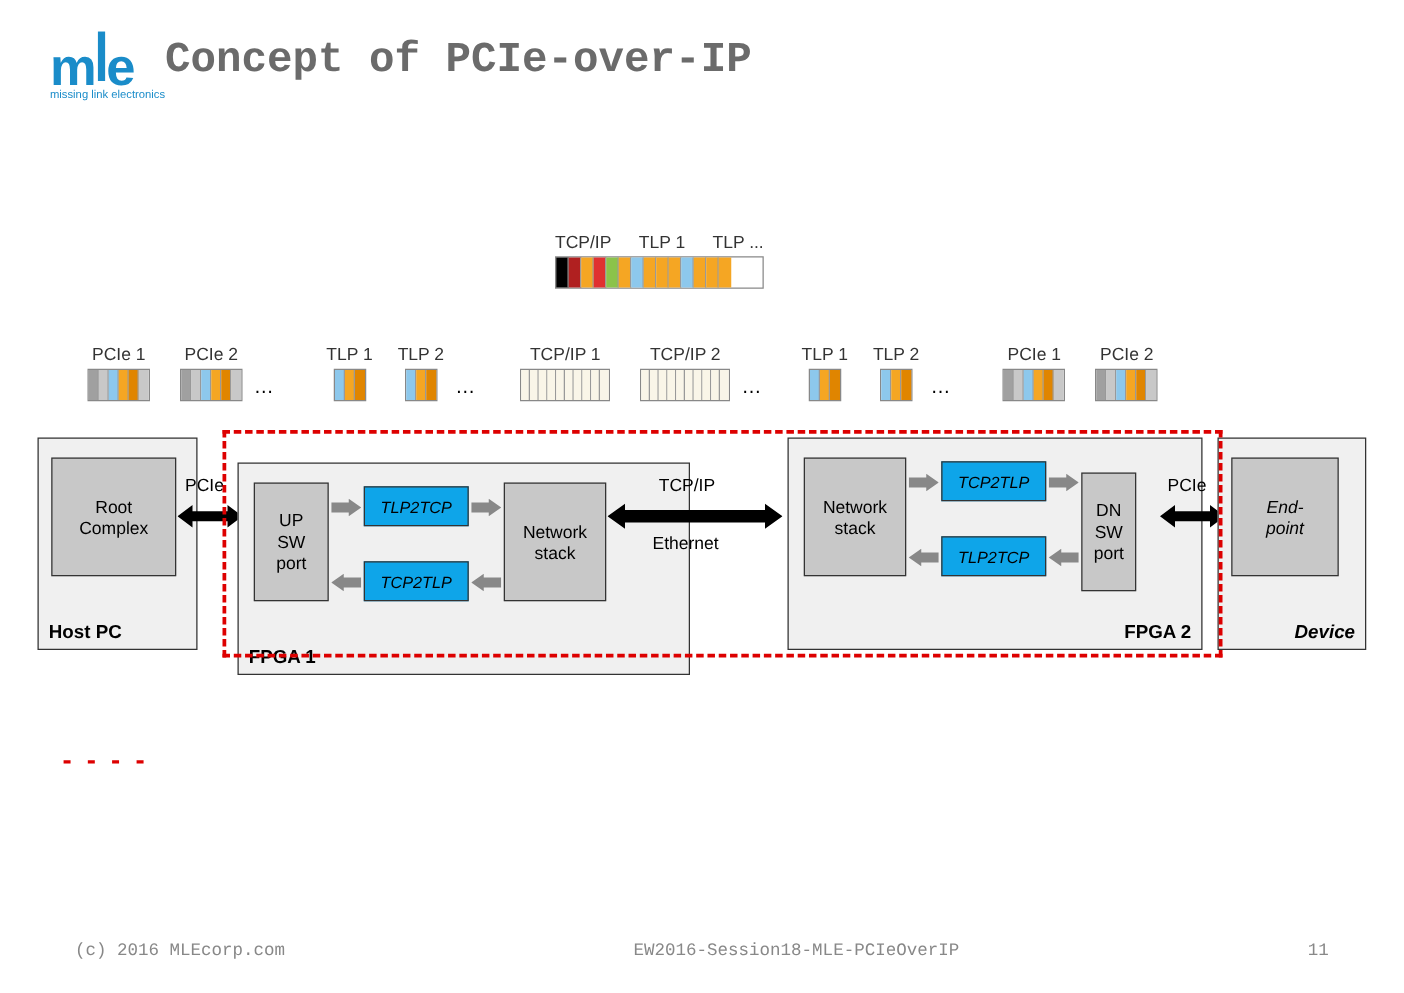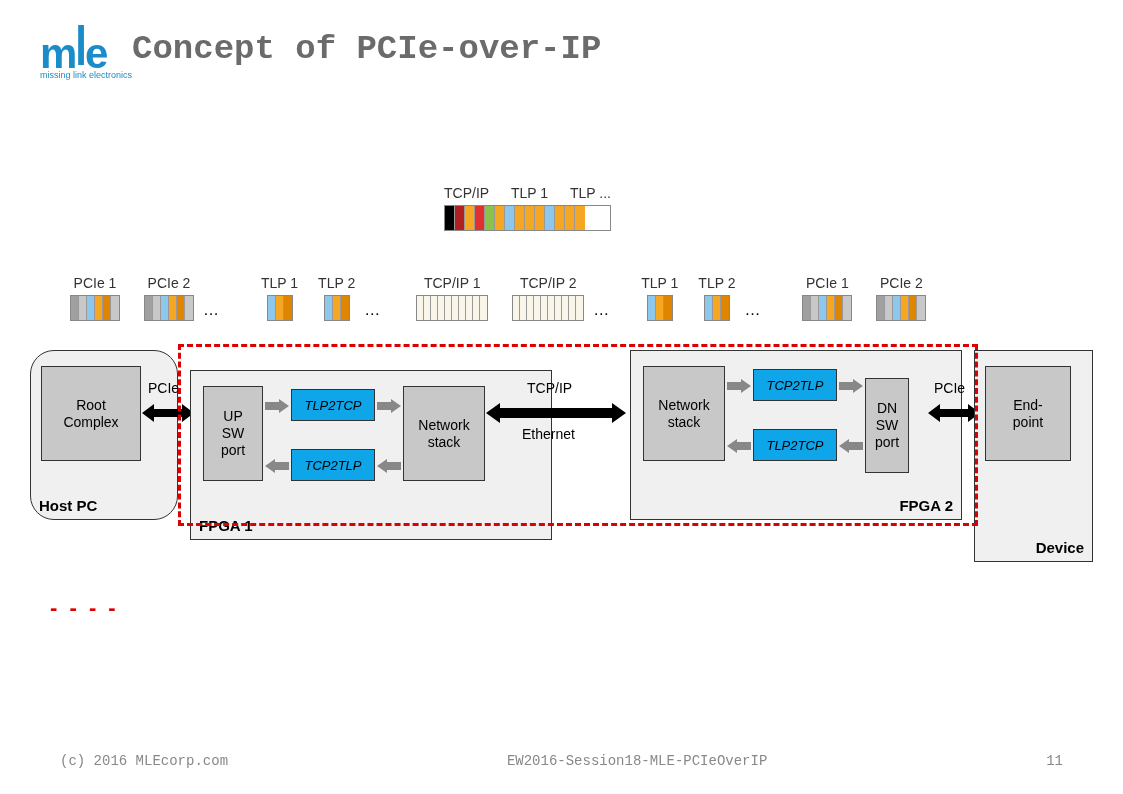--- a/index.html
+++ b/index.html
@@ -25,24 +25,24 @@
   .orange { background: #f5a623; }
   .dorange { background: #e08500; }
   .cream { background: #f9f5e8; }
   .black { background: #000; }
   .dred { background: #b02020; }
   .red { background: #e03030; }
   .green { background: #8bc34a; }
   .ellipsis { font-size: 16px; padding: 0 4px 2px; }
   .diagram { position: absolute; top: 350px; left: 30px; width: 1063px; height: 170px; }
   .main-box { position: absolute; background: #f0f0f0; border: 1.5px solid #333; }
-  .host-box { left: 0; top: 0; width: 148px; height: 170px; border-radius: 24px; }
+  .host-box { left: 0; top: 0; width: 128px; height: 170px; }
   .fpga1-box { left: 160px; top: 0; width: 362px; height: 170px; margin-top: 20px; }
   .fpga2-box { left: 600px; top: 0; width: 332px; height: 170px; }
-  .device-box { left: 944px; top: 0; width: 119px; height: 212px; }
+  .device-box { left: 944px; top: 0; width: 119px; height: 170px; font-style: italic; }
   .box-label { position: absolute; bottom: 5px; font-weight: 700; font-size: 15px; }
   .host-box .box-label { left: 8px; }
   .fpga1-box .box-label { left: 8px; }
   .fpga2-box .box-label { right: 8px; }
   .device-box .box-label { right: 8px; }
   .inner-box { position: absolute; background: #c8c8c8; border: 1.5px solid #333; display: flex; align-items: center; justify-content: center; text-align: center; font-size: 14px; line-height: 1.2; }
   .conv-box { position: absolute; background: #0ea5e9; border: 1.5px solid #333; display: flex; align-items: center; justify-content: center; font-size: 13px; font-style: italic; }
   .arrow-bi { position: absolute; display: flex; align-items: center; }
   .link-label { position: absolute; font-size: 14px; text-align: center; }
   .small-arrow { position: absolute; }

